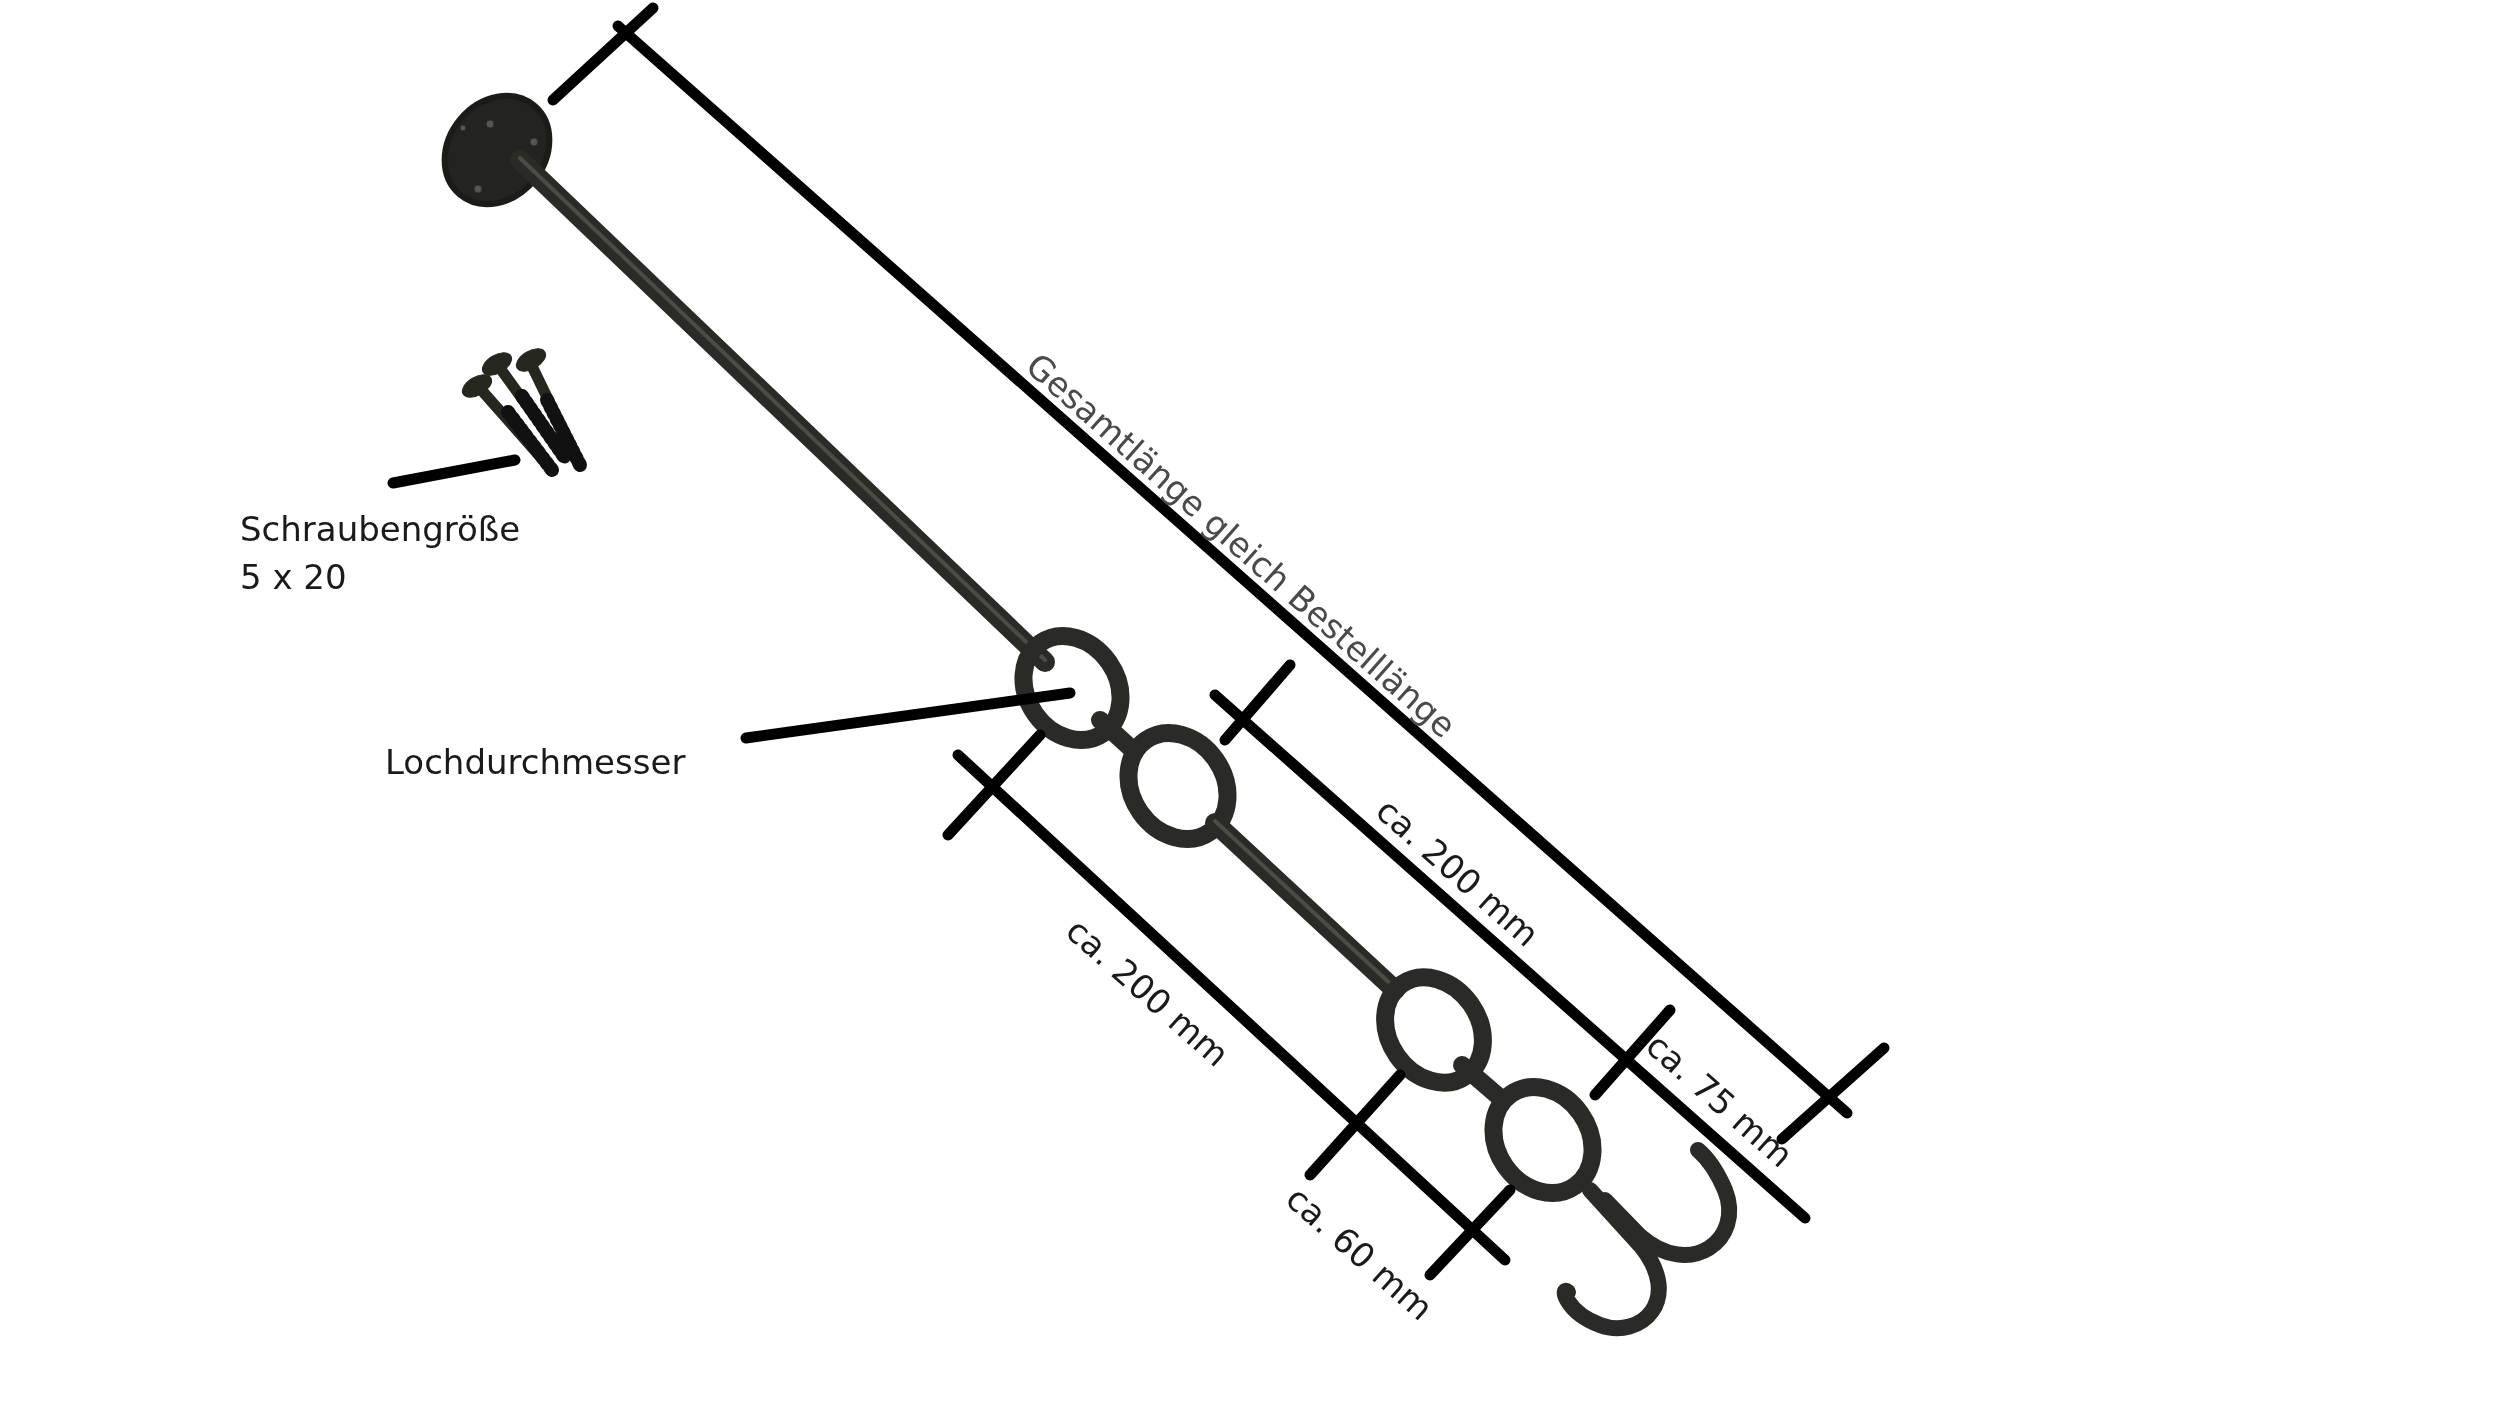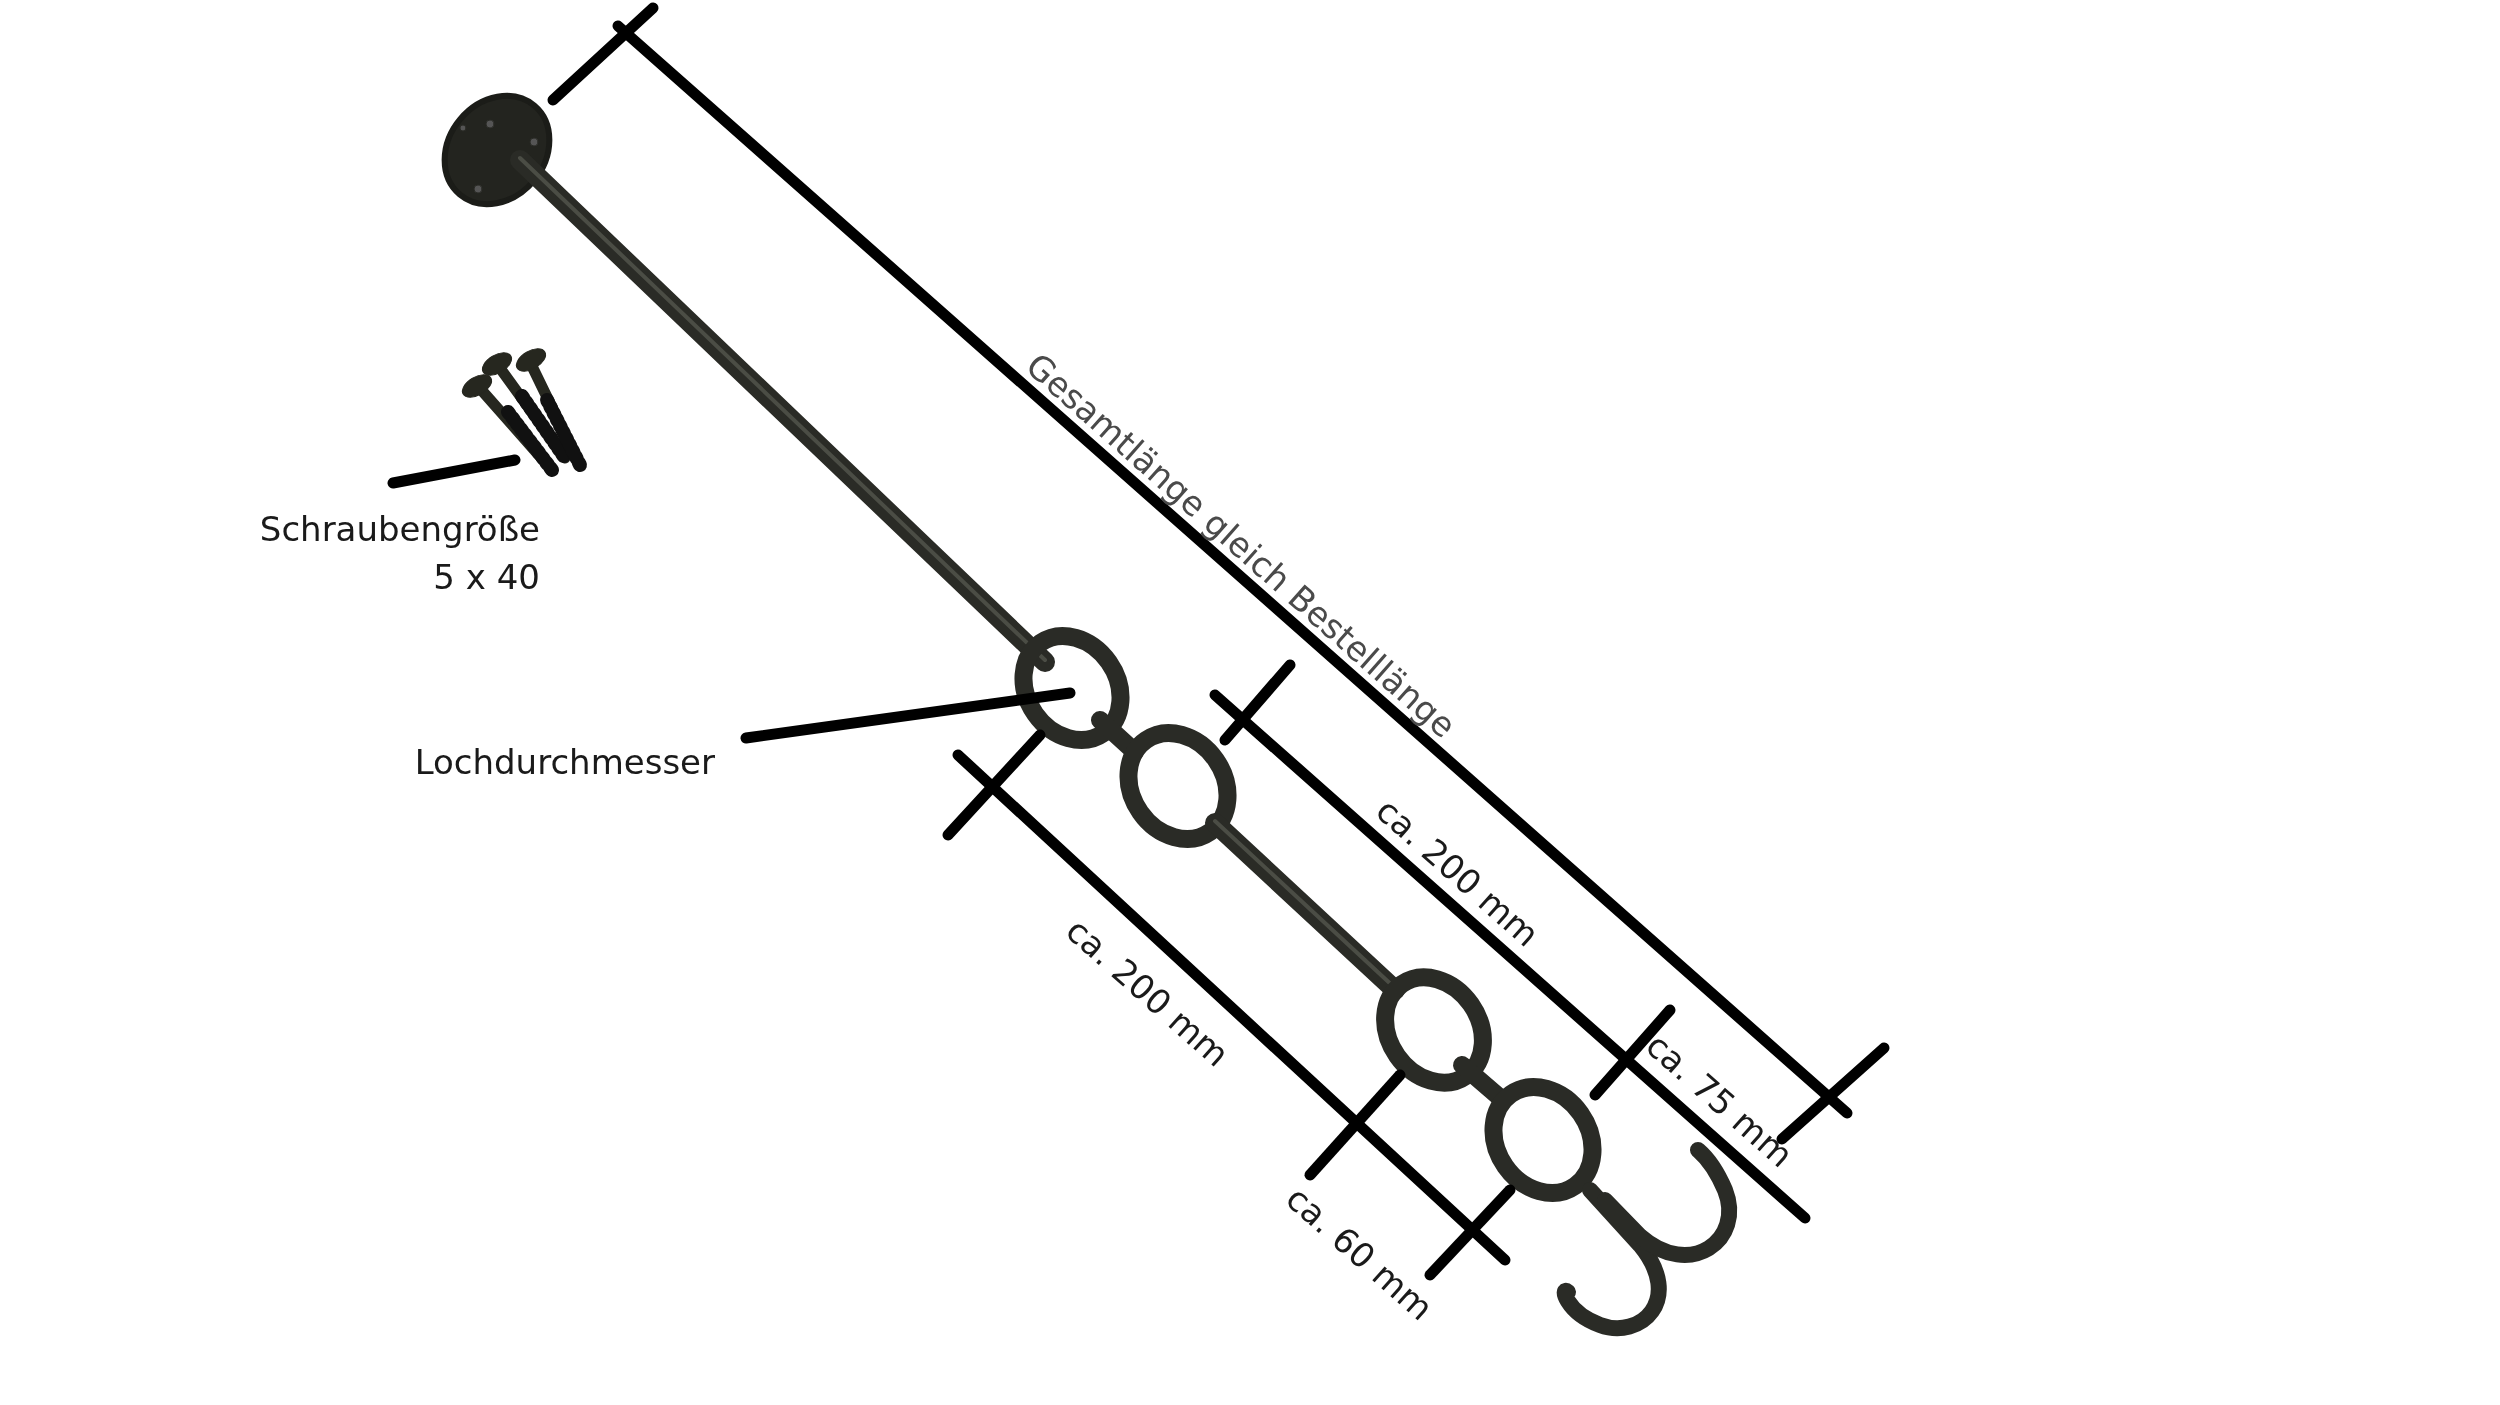--- a/index.html
+++ b/index.html
@@ -1,18 +1,18 @@
 <!DOCTYPE html>
 <html><head>
 <meta charset="utf-8">
 <style>
   html, body { margin:0; padding:0; background:#ffffff; }
   body { width:2500px; height:1405px; position:relative; overflow:hidden; font-family:"DejaVu Sans", sans-serif; }
   svg.diagram { position:absolute; left:0; top:0; width:2500px; height:1405px; }
-  .label { position:absolute; color:#1a1a1a; font-family:"DejaVu Sans", sans-serif; font-size:34px; line-height:48px; text-align:right; white-space:nowrap; }
+  .label { position:absolute; color:#1a1a1a; font-family:"DejaVu Sans", sans-serif; font-size:34px; line-height:48px; text-align:left; white-space:nowrap; }
   .rot { position:absolute; font-family:"DejaVu Sans", sans-serif; white-space:nowrap; transform-origin:0 0; }
 </style>
 </head>
 <body>
 
 <svg class="diagram" viewBox="0 0 2500 1405" xmlns="http://www.w3.org/2000/svg">
 
   <g fill="none" stroke="#2a2b26" stroke-linecap="round">
 
     <ellipse cx="497" cy="150" rx="48" ry="58" transform="rotate(40 497 150)" fill="#23241f" stroke="#1b1c18" stroke-width="6"></ellipse>
@@ -68,21 +68,21 @@
     <line x1="1310" y1="1175" x2="1400" y2="1075"></line>
     <line x1="1430" y1="1275" x2="1510" y2="1190"></line>
 
     <line x1="393" y1="483" x2="515" y2="460"></line>
     <line x1="746" y1="738" x2="1070" y2="693"></line>
   </g>
 </svg>
 
 <div class="label" style="left:240px; top:505px; width:300px;">
   <div>Schraubengröße</div>
-  <div>5 x 40</div>
+  <div>5 x 20</div>
 </div>
 
 <div class="label" style="left:385px; top:738px; width:330px;">
   <div>Lochdurchmesser</div>
 </div>
 
 <div class="rot" style="left:1045px; top:345px; font-size:34px; color:#4a4a4a; transform:rotate(41.5deg);">Gesamtlänge gleich Bestelllänge</div>
 
 <div class="rot" style="left:1395px; top:790px; font-size:34px; color:#1a1a1a; transform:rotate(41.5deg);">ca. 200 mm</div>
 

